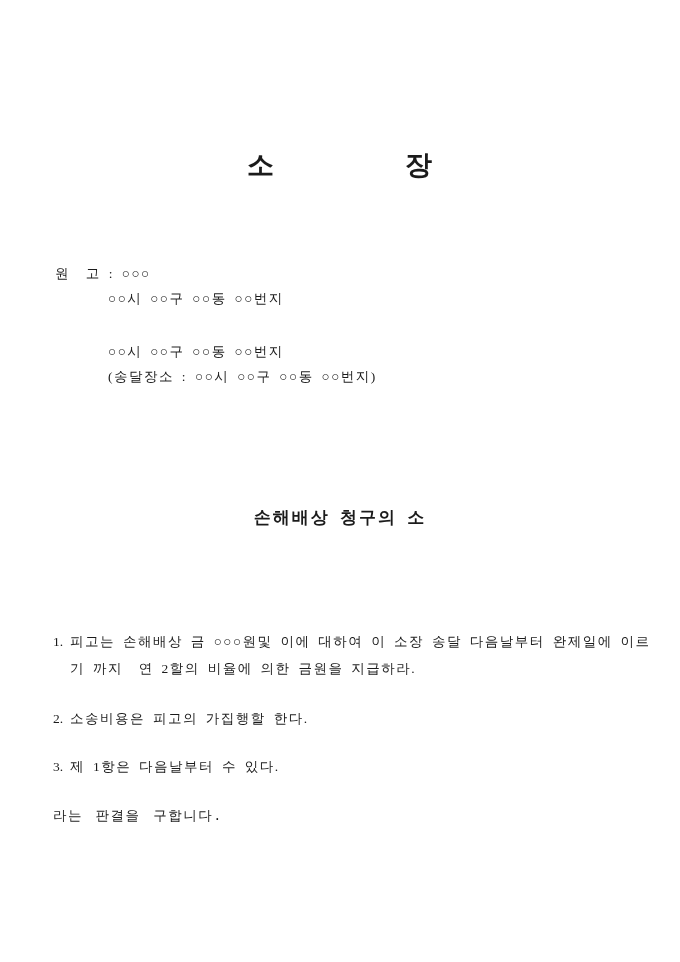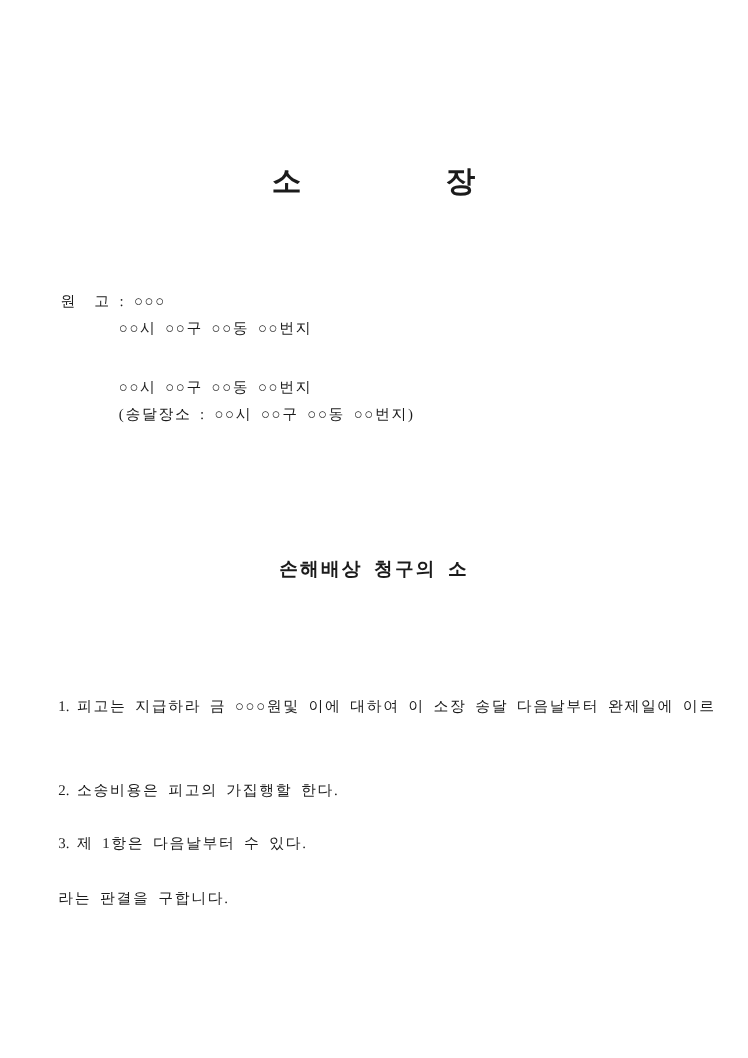--- a/index.html
+++ b/index.html
@@ -82,20 +82,21 @@
 
   
   .closing {
     position: absolute;
     top: 804px;
     left: 53px;
     font-size: 13.5px;
     letter-spacing: 1.5px;
     word-spacing: 3px;
     line-height: 25px;
+    font-family: Liberation Mono, monospace;
   }
 </style>
 </head>
 <body>
 
 <div class="page">
 
   <div class="doc-title">
     <span class="pre">소</span>
     <span class="pre">장</span>
@@ -108,21 +109,21 @@
 
   <div class="party defendant">
     <div class="pre addr">○○시 ○○구 ○○동 ○○번지</div>
     <div class="pre addr">(송달장소 : ○○시 ○○구 ○○동 ○○번지)</div>
   </div>
 
   <div class="case-heading pre">손해배상 청구의 소</div>
 
   <div class="claim c1">
     <span class="num pre">1.</span>
-    <span class="body"><span class="pre">피고는 지급하라 금 ○○○원및 이에 대하여 이 소장 송달 다음날부터 완제일에 이르</span><br></span>
+    <span class="body"><span class="pre">피고는 손해배상 금 ○○○원및 이에 대하여 이 소장 송달 다음날부터 완제일에 이르</span><br><span class="pre">기 까지  연 2할의 비율에 의한 금원을 지급하라.</span></span>
   </div>
 
   <div class="claim c2">
     <span class="num pre">2.</span>
     <span class="body pre">소송비용은 피고의 가집행할 한다.</span>
   </div>
 
   <div class="claim c3">
     <span class="num pre">3.</span>
     <span class="body pre">제 1항은 다음날부터 수 있다.</span>

